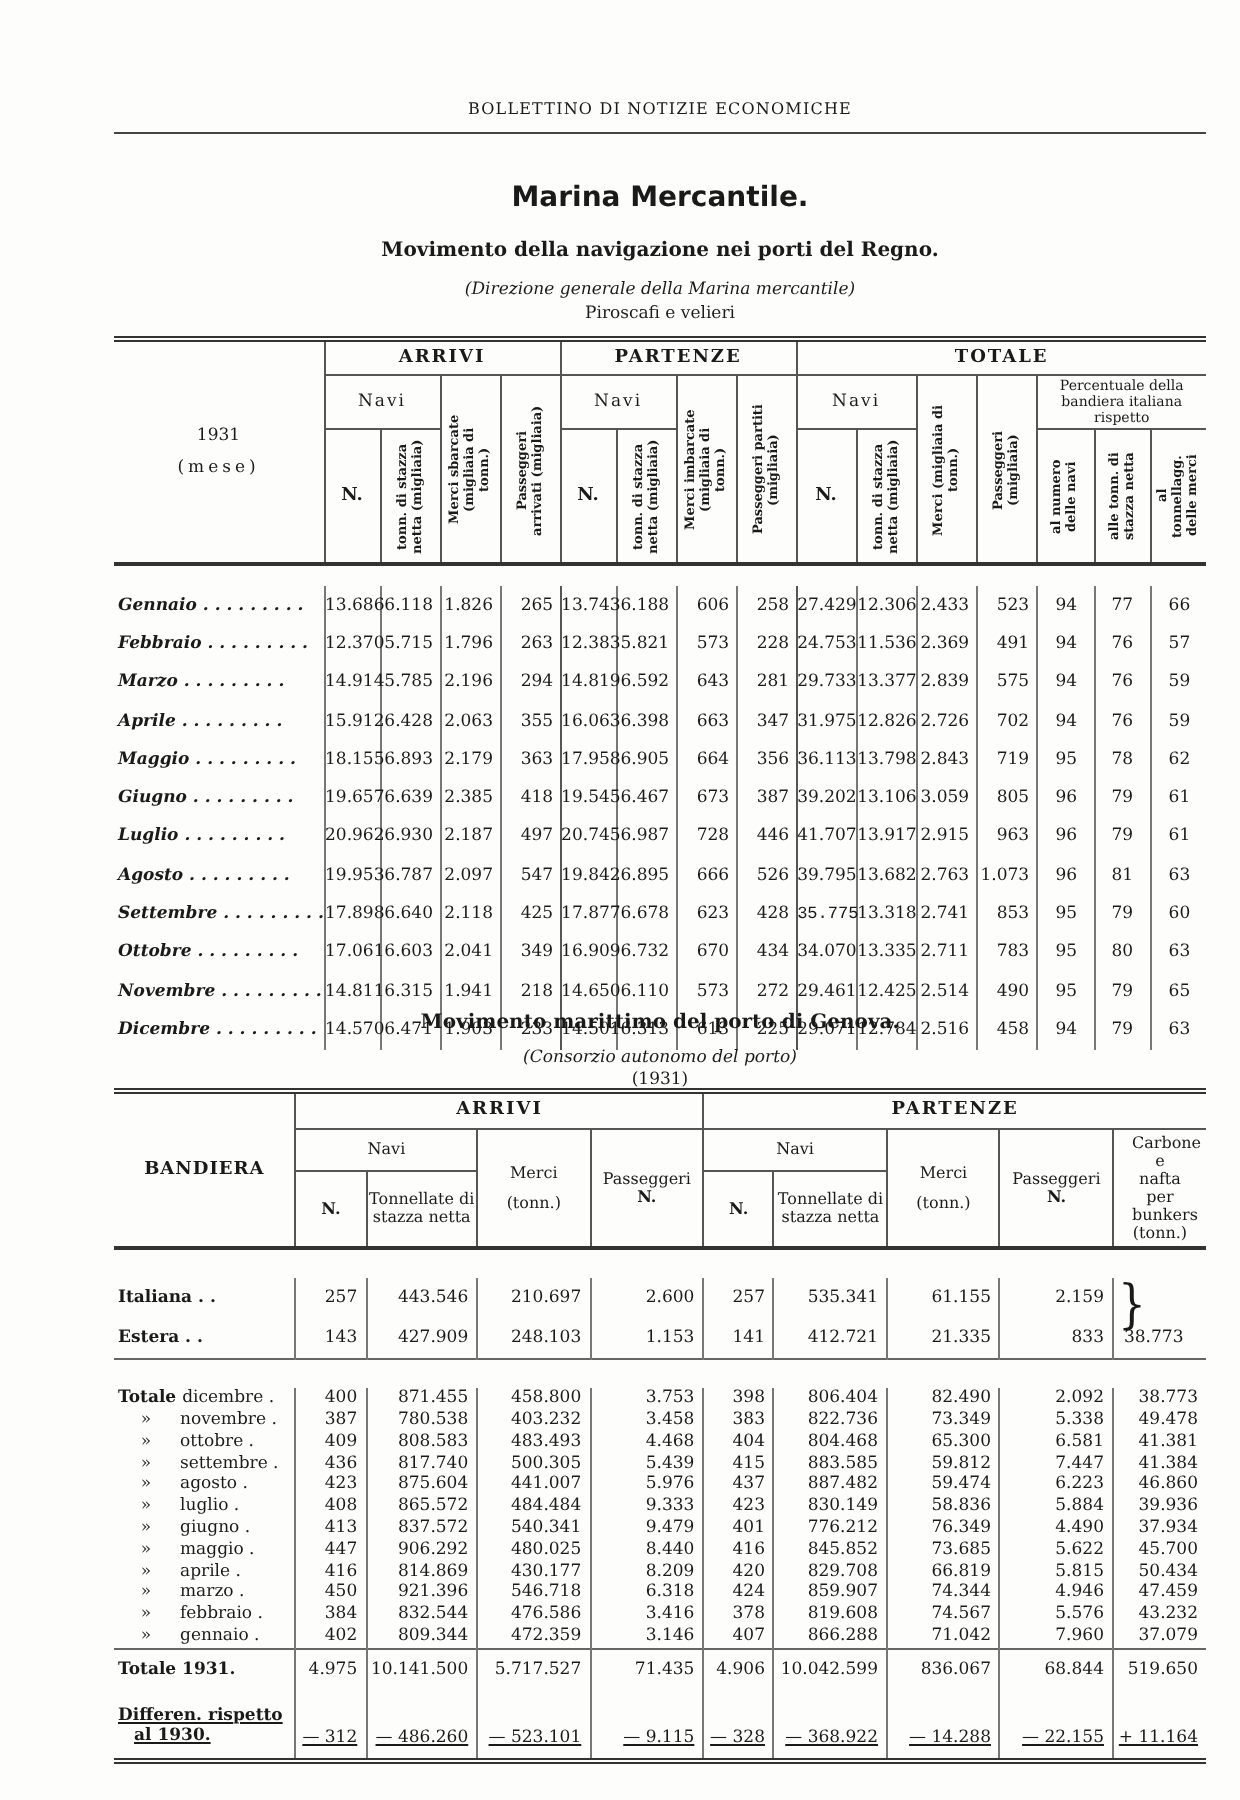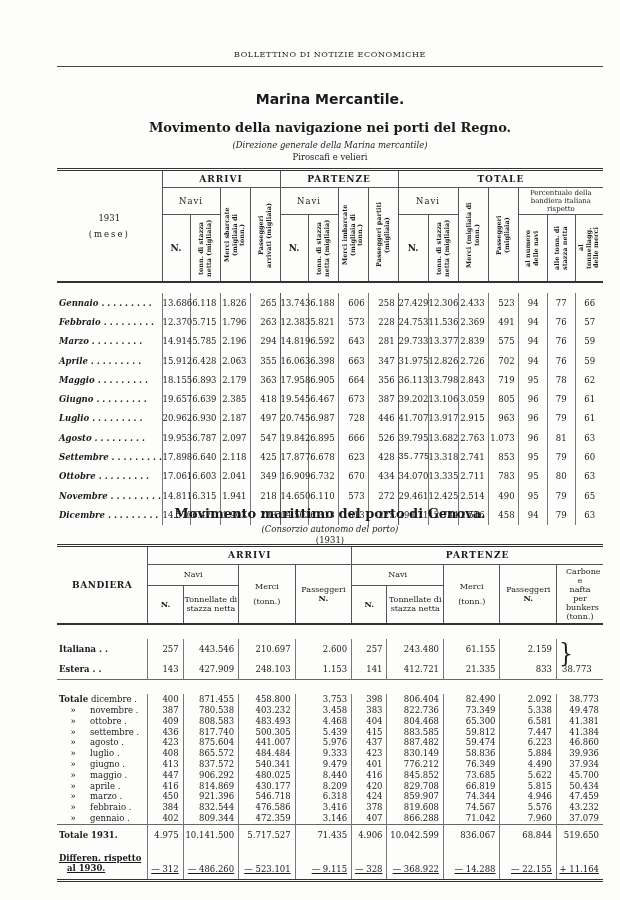--- a/index.html
+++ b/index.html
@@ -1,21 +1,21 @@
 <!DOCTYPE html>
 <html><head>
 <meta charset="utf-8">
 <style>
   html, body { margin:0; padding:0; }
   body { width:620px; height:900px; background:#fdfdfc; color:#1a1a1a; font-family:"DejaVu Serif","Liberation Serif",serif; position:relative; overflow:hidden; }
   .page { position:absolute; left:57px; top:0; width:546px; }
   .running-head { position:absolute; top:50px; left:0; width:546px; text-align:center; font-size:8px; letter-spacing:0.6px; }
   .head-rule { position:absolute; top:66px; left:0; width:546px; border-top:1px solid #444; }
   .title { position:absolute; top:91px; left:0; width:546px; text-align:center; font-family:"DejaVu Sans","Liberation Sans",sans-serif; font-weight:bold; font-size:14px; }
-  .subtitle { position:absolute; left:0; width:546px; text-align:center; font-weight:bold; font-size:13px; }
+  .subtitle { position:absolute; left:0; width:546px; text-align:center; font-weight:bold; font-size:10px; }
   .note { position:absolute; left:0; width:546px; text-align:center; font-style:italic; font-size:8.5px; }
   .note2 { position:absolute; left:0; width:546px; text-align:center; font-size:8.5px; }
   table { border-collapse:collapse; position:absolute; left:0; width:546px; table-layout:fixed; }
   td, th { padding:0; font-weight:normal; font-size:8.5px; }
   .t1 { top:168px; border-top:3px double #333; }
   .t1 th { border-left:1px solid #555; border-bottom:1px solid #555; text-align:center; vertical-align:middle; }
   .t1 th.first { border-left:none; }
   .t1 .grp { font-weight:bold; letter-spacing:1px; height:16px; font-size:9px; }
   .t1 .sub { height:18px; letter-spacing:1px; }
   .vert { writing-mode:vertical-rl; transform:rotate(180deg); font-size:6.5px; line-height:7.5px; height:66px; margin:auto; font-weight:bold; }
@@ -408,21 +408,21 @@
         <tr class="gap">
           <td colspan="10" style="border-left:none"></td>
         </tr>
         <tr class="row1">
           <td class="label"><span>Italiana</span><span>   .    .</span></td>
           <td>257</td>
           <td>443.546</td>
           <td>210.697</td>
           <td>2.600</td>
           <td>257</td>
-          <td>243.480</td>
+          <td>535.341</td>
           <td>61.155</td>
           <td>2.159</td>
           <td rowspan="2" style="text-align:left;padding-left:2px"><span class="brace">}</span><span style="margin-left:3px">38.773</span></td>
         </tr>
         <tr class="row1">
           <td class="label"><span>Estera</span><span>   .    .</span></td>
           <td>143</td>
           <td>427.909</td>
           <td>248.103</td>
           <td>1.153</td>

